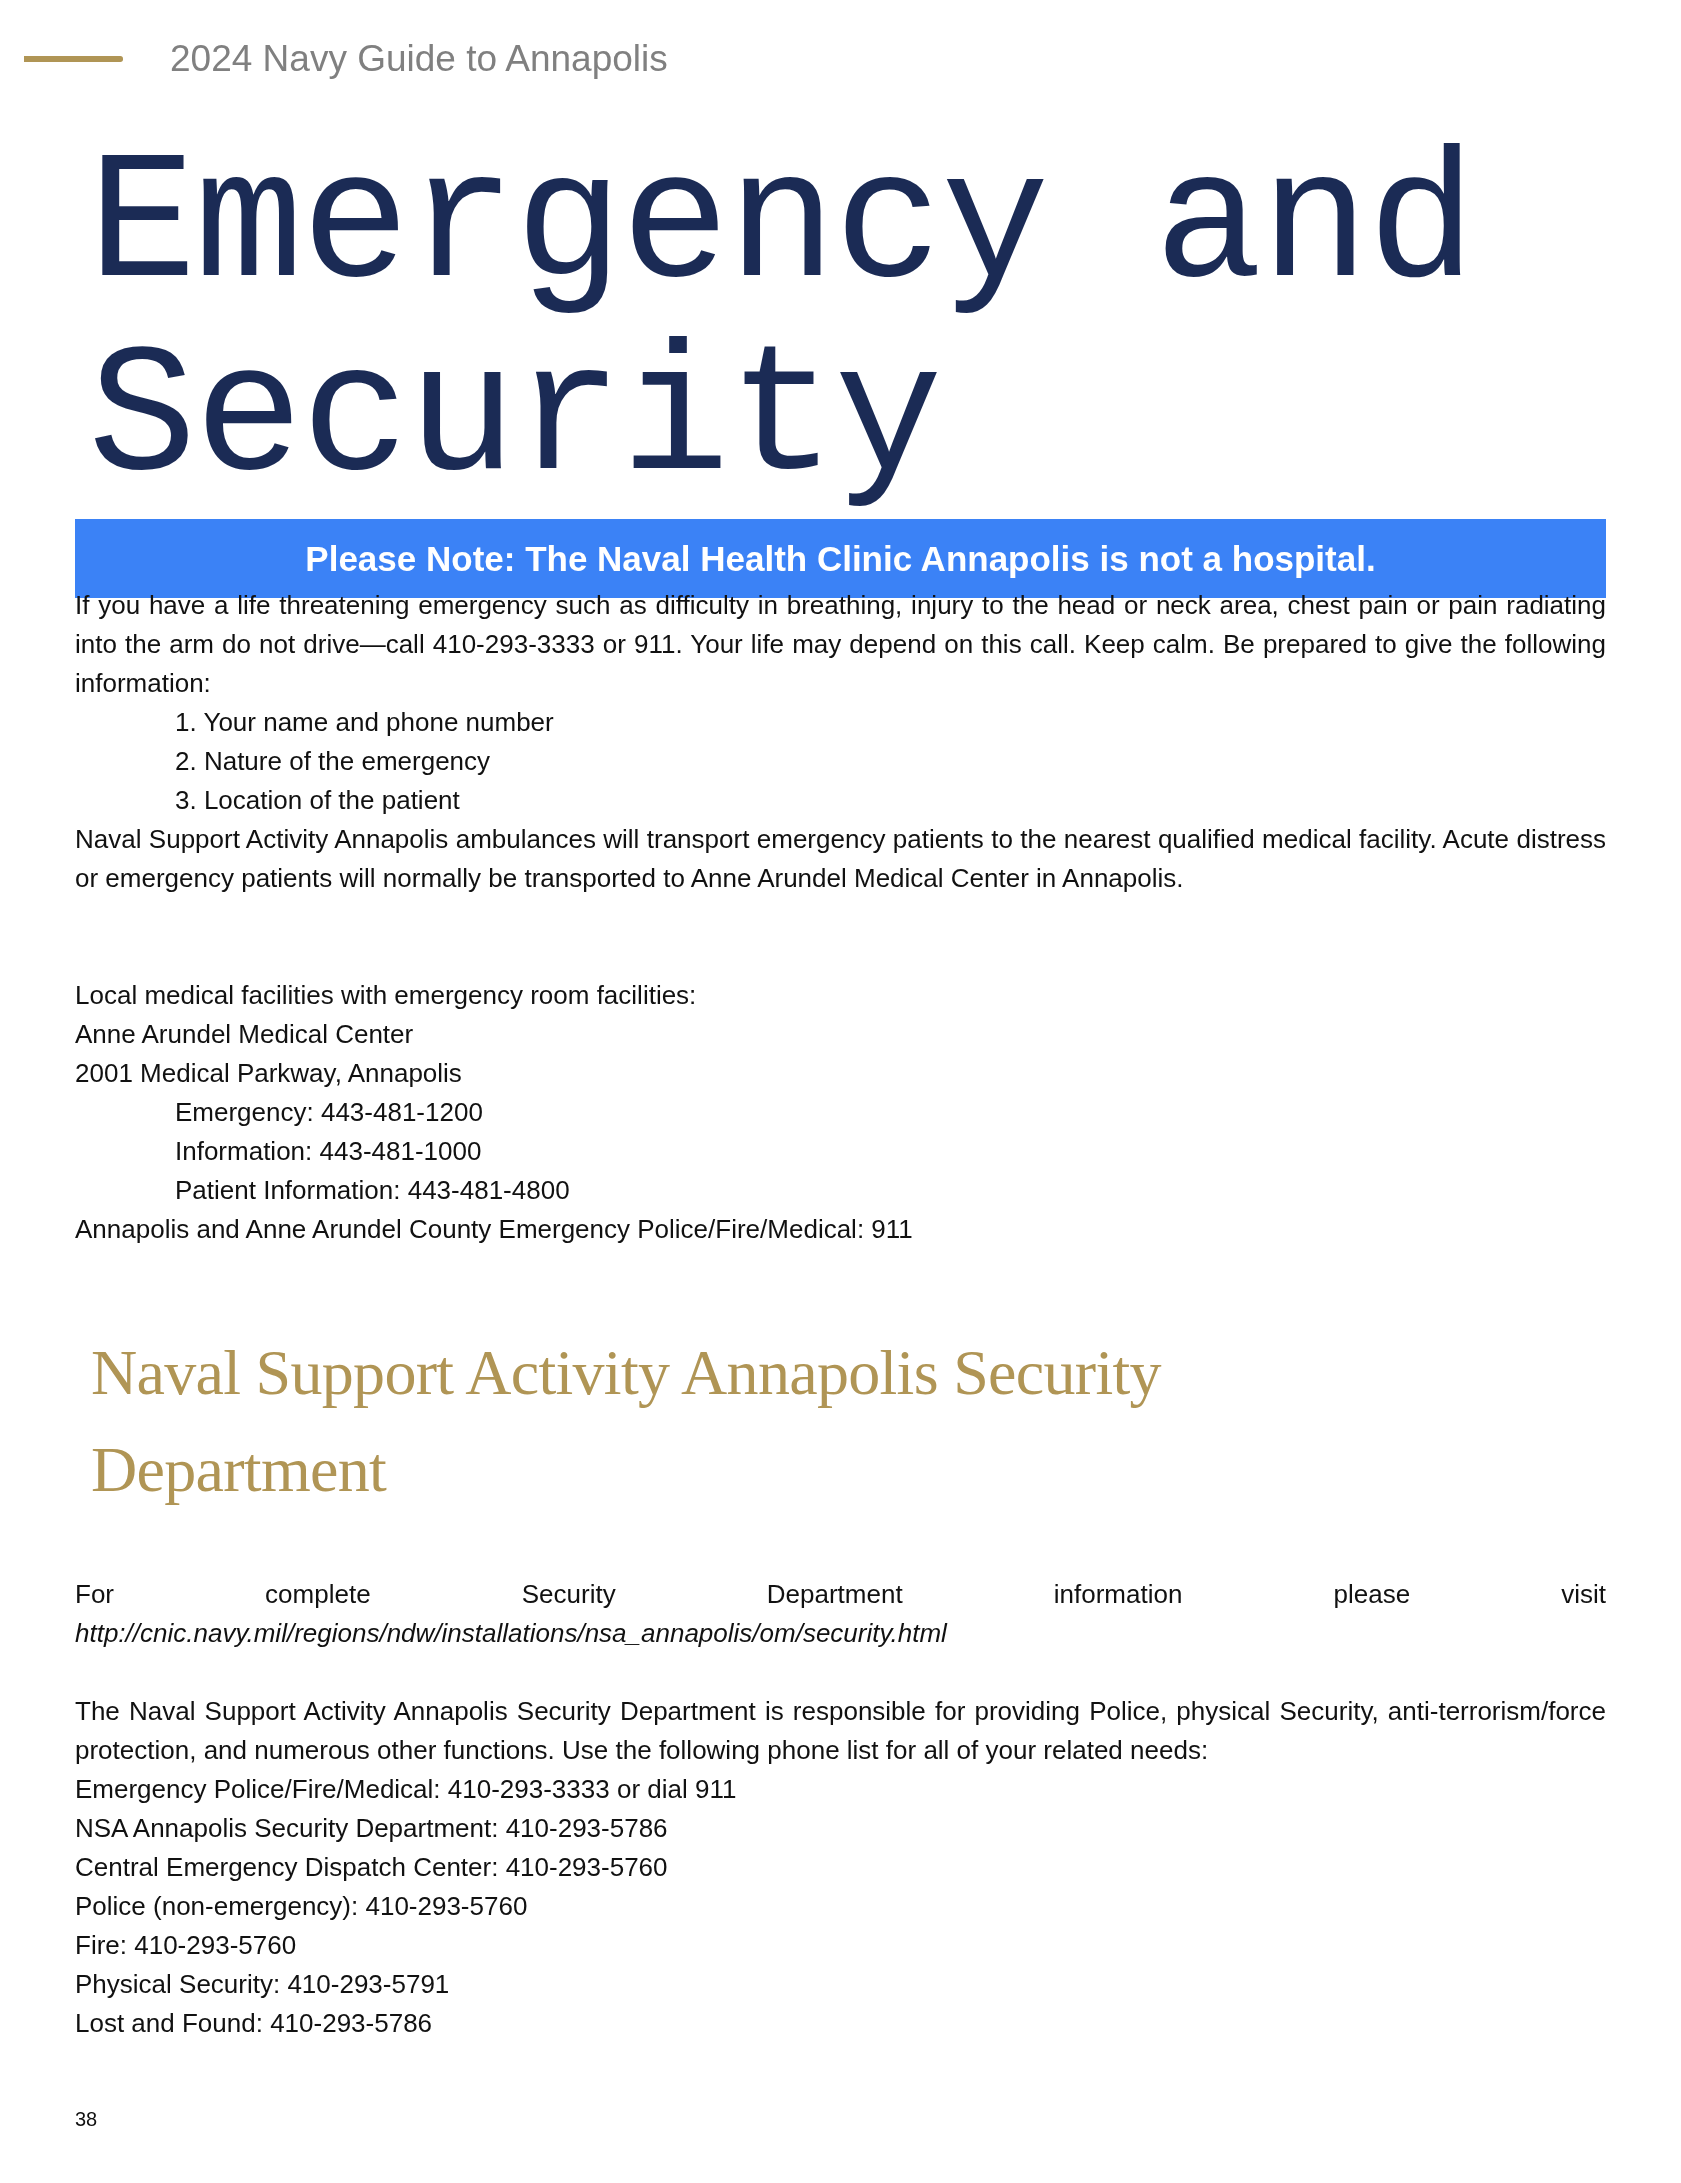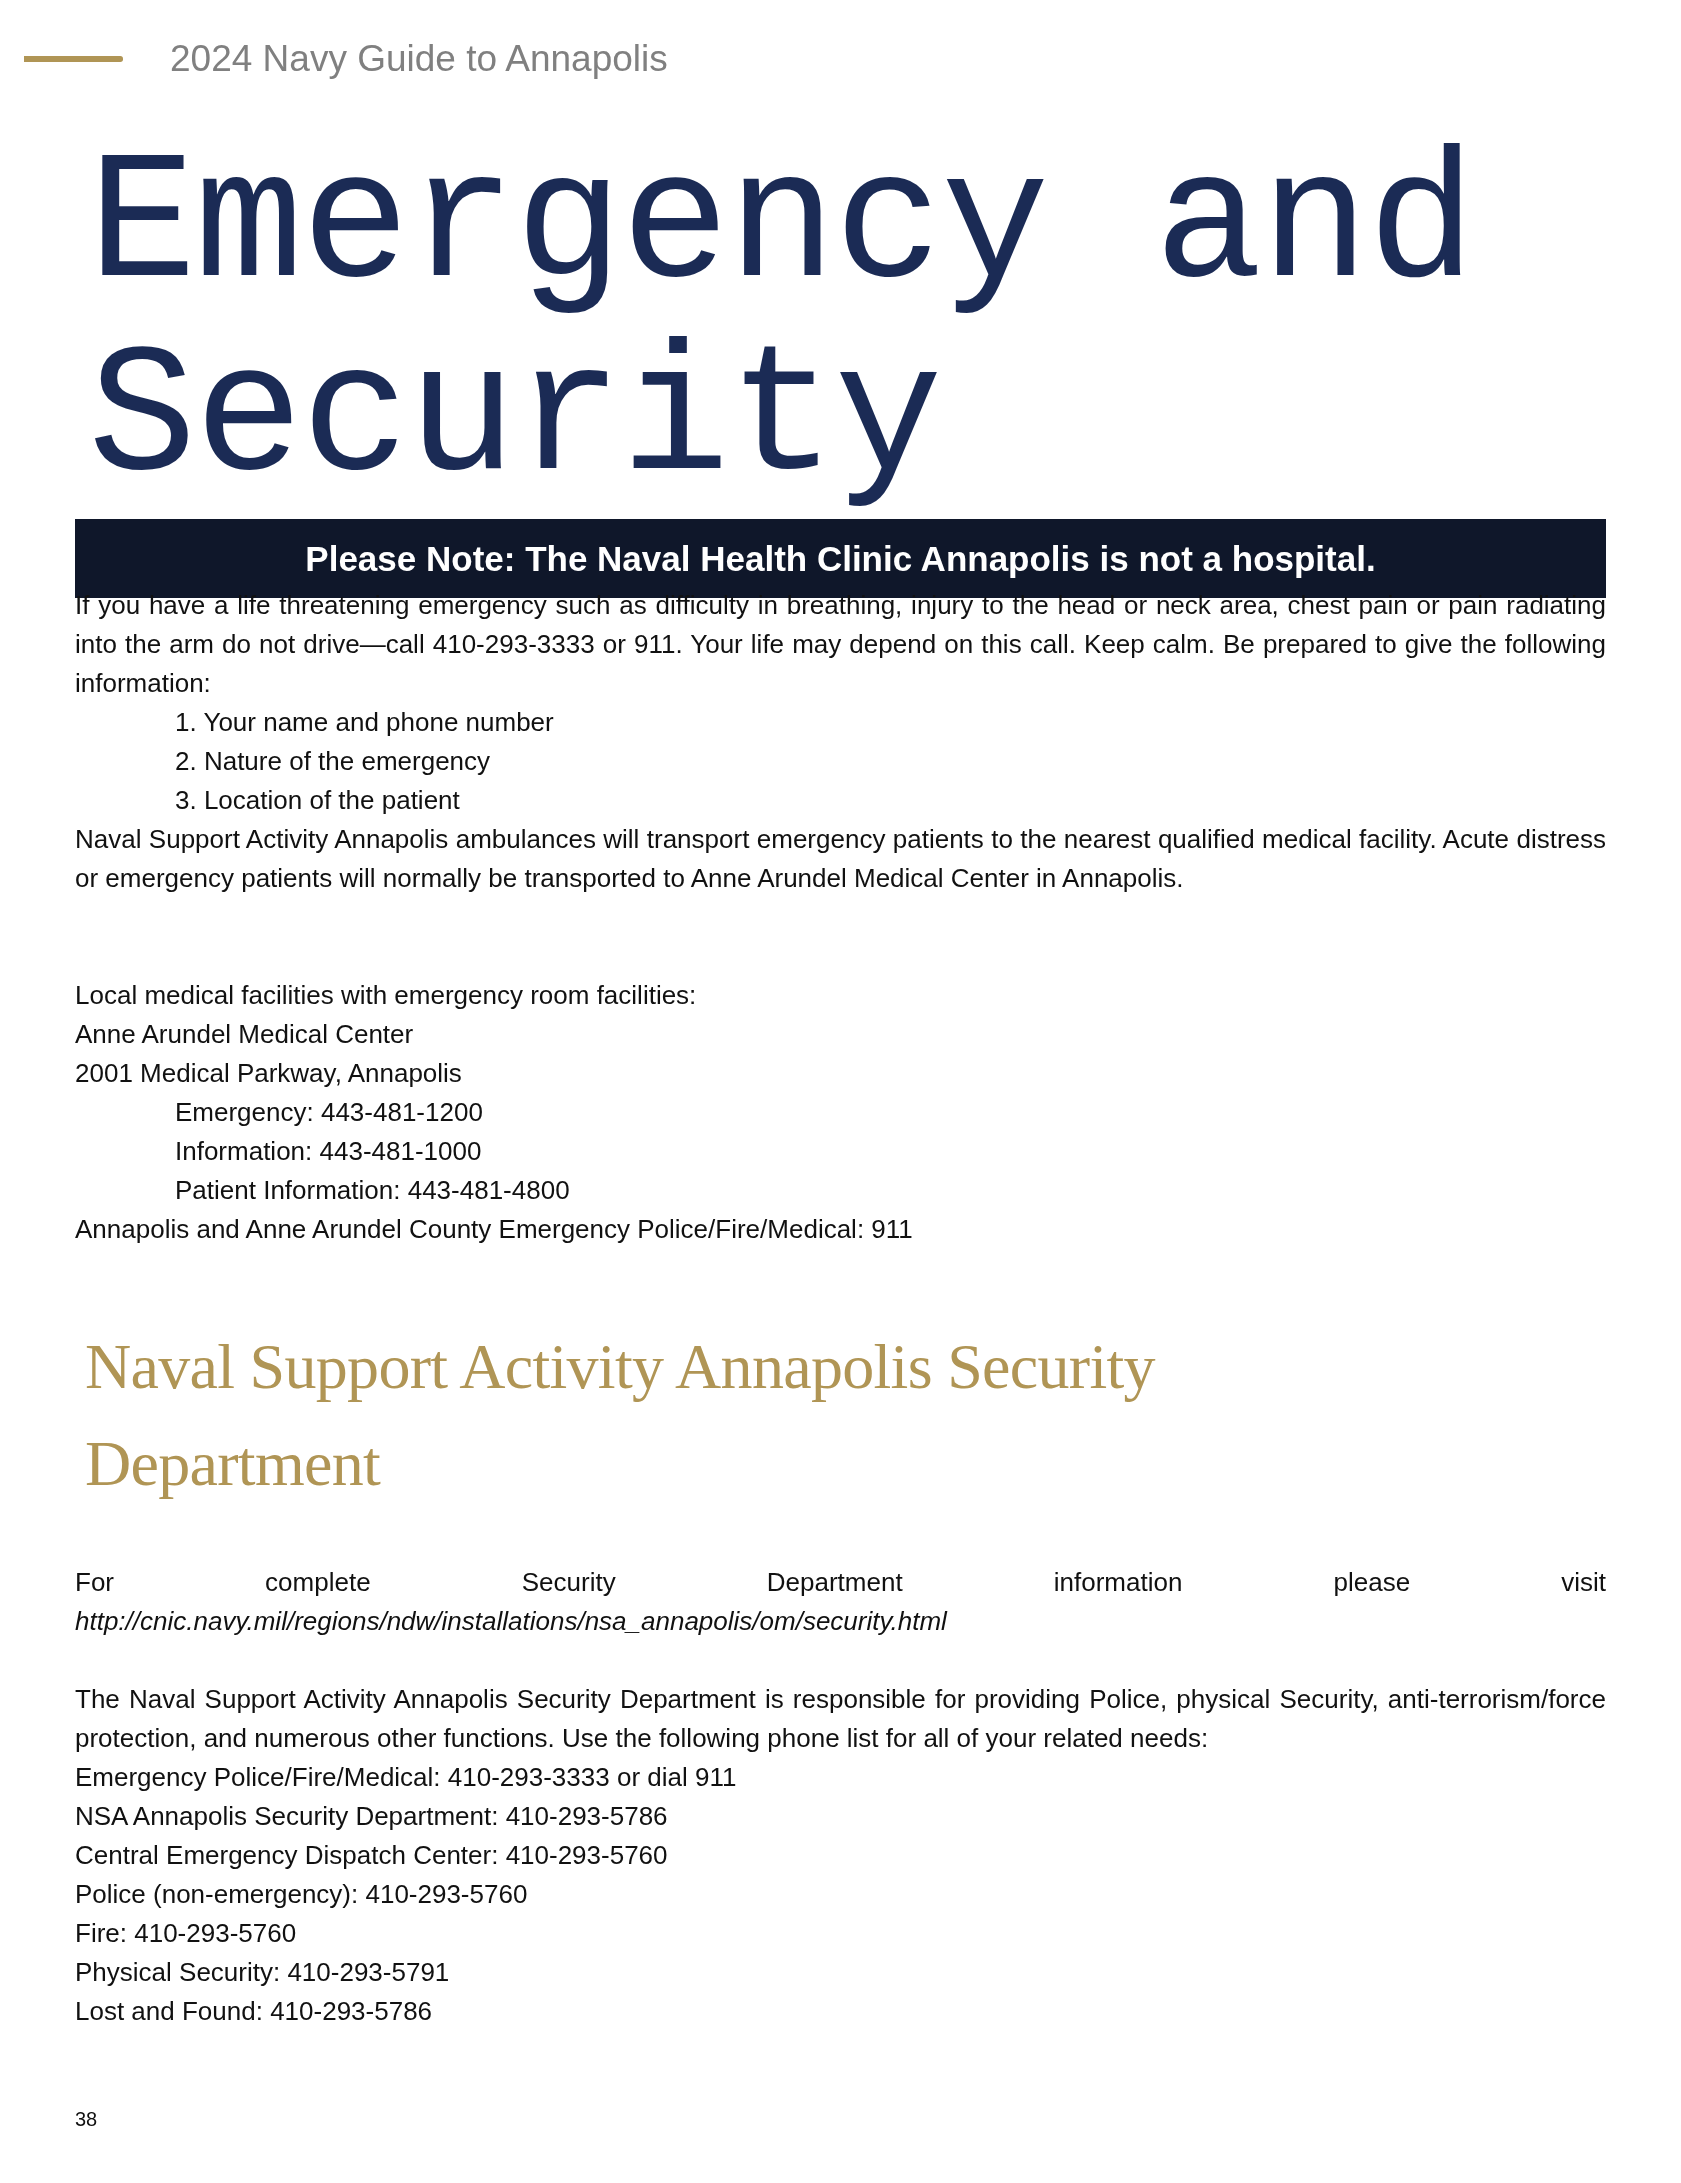--- a/index.html
+++ b/index.html
@@ -5,31 +5,31 @@
   html, body { margin: 0; padding: 0; background: #ffffff; }
   body { width: 1681px; height: 2183px; position: relative; overflow: hidden;
          font-family: "Liberation Sans", "DejaVu Sans", sans-serif; color: #111111; }
   .running-head { position: absolute; left: 0; top: 39px; height: 40px; display: flex; align-items: center; margin-left: 24px; }
   .running-rule { width: 99px; height: 5.4px; background: #b09555; border-radius: 0 2.7px 2.7px 0; }
   .running-title { margin-left: 47px; font-size: 37px; color: #808080; font-weight: 400; }
   .page-title { position: absolute; left: 72px; top: 114px; margin: 16px;
                 font-family: Liberation Mono, monospace; font-weight: 400;
                 font-size: 181px; line-height: 193px; color: #1b2b55; letter-spacing: -2px; }
   .note-band { position: absolute; left: 75px; top: 519px; width: 1531px; height: 79px;
-               background: #0f172a; display: flex; align-items: center; justify-content: center; }
+               background: #3b82f6; display: flex; align-items: center; justify-content: center; }
   .note-text { color: #ffffff; font-size: 35px; font-weight: 700; }
   .content { position: absolute; left: 75px; top: 586px; width: 1531px;
              font-size: 26px; line-height: 39px; }
   .content p { margin: 0; }
   .justify { text-align: justify; }
   .indent { padding-left: 100px; }
   .gap-lg { height: 78px; }
   .gap-md { height: 39px; }
   .bold { font-weight: 400; }
-  .section-heading { margin: 10px; font-family: "Liberation Serif", "DejaVu Serif", serif; font-weight: 400;
+  .section-heading { margin: 16px; font-family: "Liberation Serif", "DejaVu Serif", serif; font-weight: 400;
                      font-size: 64px; line-height: 97px; color: #b09555; letter-spacing: -0.7px; }
   .url { font-style: italic; }
   .page-number { position: absolute; left: 75px; top: 2108px; font-size: 20px; color: #111; }
 </style>
 </head>
 <body>
 
 <div class="running-head">
   <div class="running-rule"></div>
   <span class="running-title">2024 Navy Guide to Annapolis</span>

